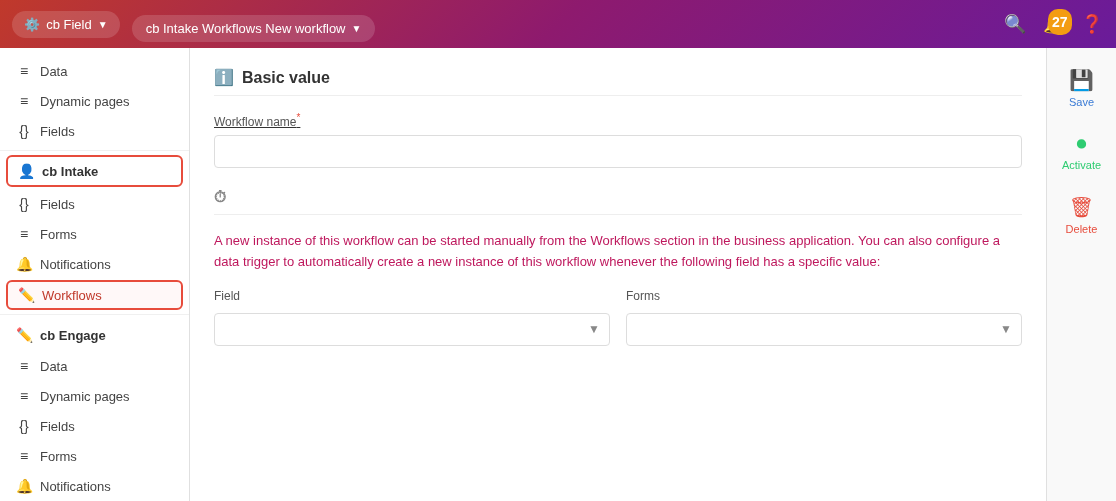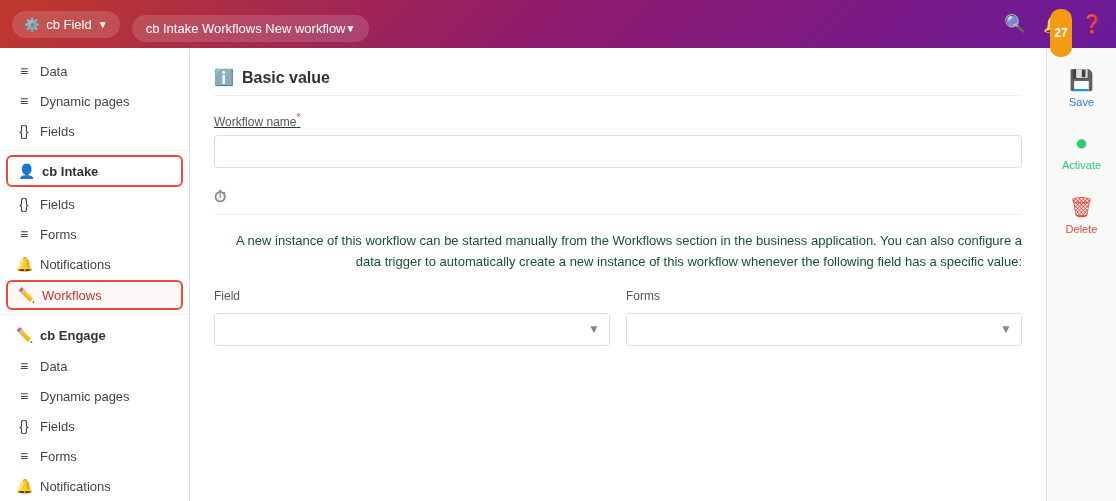--- a/index.html
+++ b/index.html
@@ -29,21 +29,21 @@
       font-weight: 500;
     }
     .header-workflow-btn {
       background: rgba(255,255,255,0.15);
       border: none;
       border-radius: 20px;
       color: white;
       padding: 6px 14px;
       display: flex;
       align-items: center;
-      gap: 0;
+      gap: 6px;
       cursor: pointer;
       font-size: 13px;
       margin-top: 8px;
     }
     .header-right {
       margin-left: auto;
       display: flex;
       align-items: center;
       gap: 16px;
     }
@@ -58,22 +58,22 @@
       position: relative;
       font-size: 18px;
     }
     .notification-badge {
       position: absolute;
       top: -4px;
       right: -6px;
       background: #f39c12;
       color: white;
       border-radius: 10px;
-      font-size: 12px;
-      padding: 17px 4px;
+      font-size: 14px;
+      padding: 5px 4px;
       font-weight: bold;
     }
 
     
     .main-layout {
       display: flex;
       flex: 1;
       overflow: hidden;
     }
 
@@ -198,21 +198,21 @@
       font-size: 13px;
       color: #333;
       resize: none;
       height: 110px;
       outline: none;
     }
     .hint-text { font-size: 11px; color: #999; margin-top: 4px; }
 
     .when-section { margin-top: 20px; }
     .when-section .section-title { border-bottom: 1px solid #eee; padding-bottom: 8px; }
-    .when-desc { font-size: 13px; color: #14532d; line-height: 1.6; margin-bottom: 16px; text-align: right; }
+    .when-desc { font-size: 13px; color: #be185d; line-height: 1.6; margin-bottom: 16px; }
 
     .field-row {
       display: grid;
       grid-template-columns: 1fr 1fr;
       gap: 16px;
     }
     .field-col { display: flex; flex-direction: column; gap: 4px; }
     .select-wrapper { position: relative; }
     .form-select {
       width: 100%;

